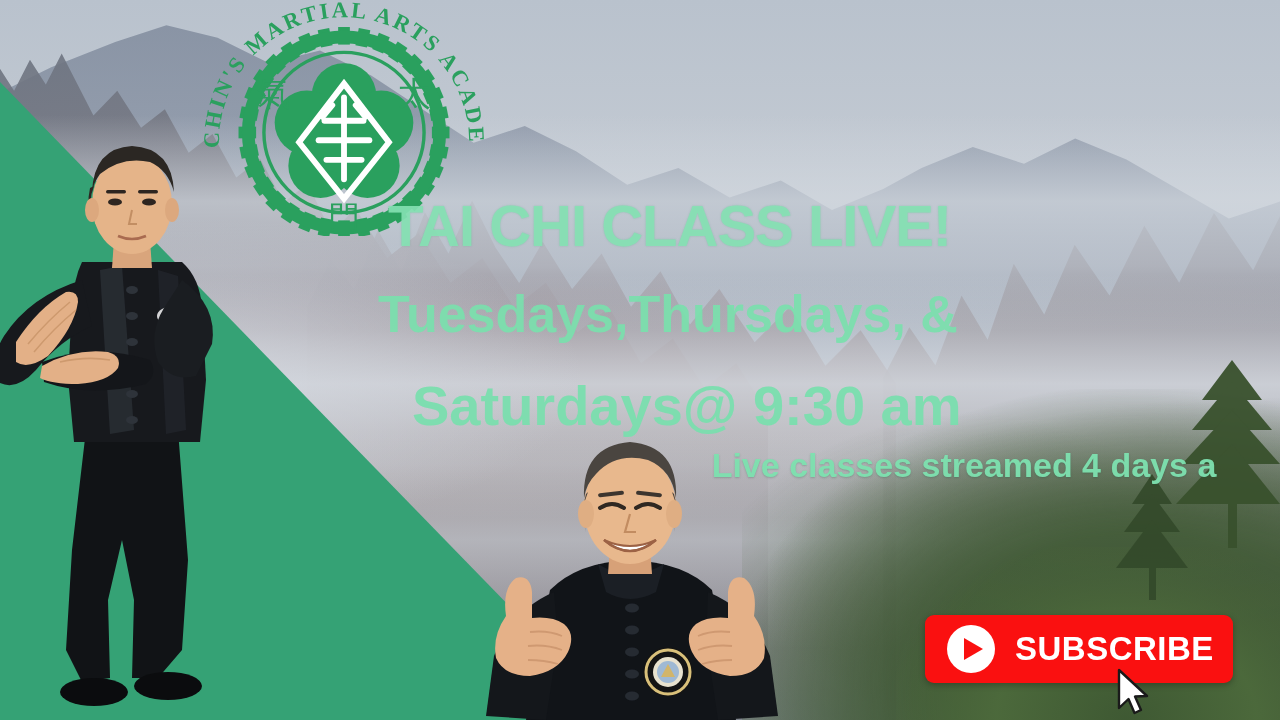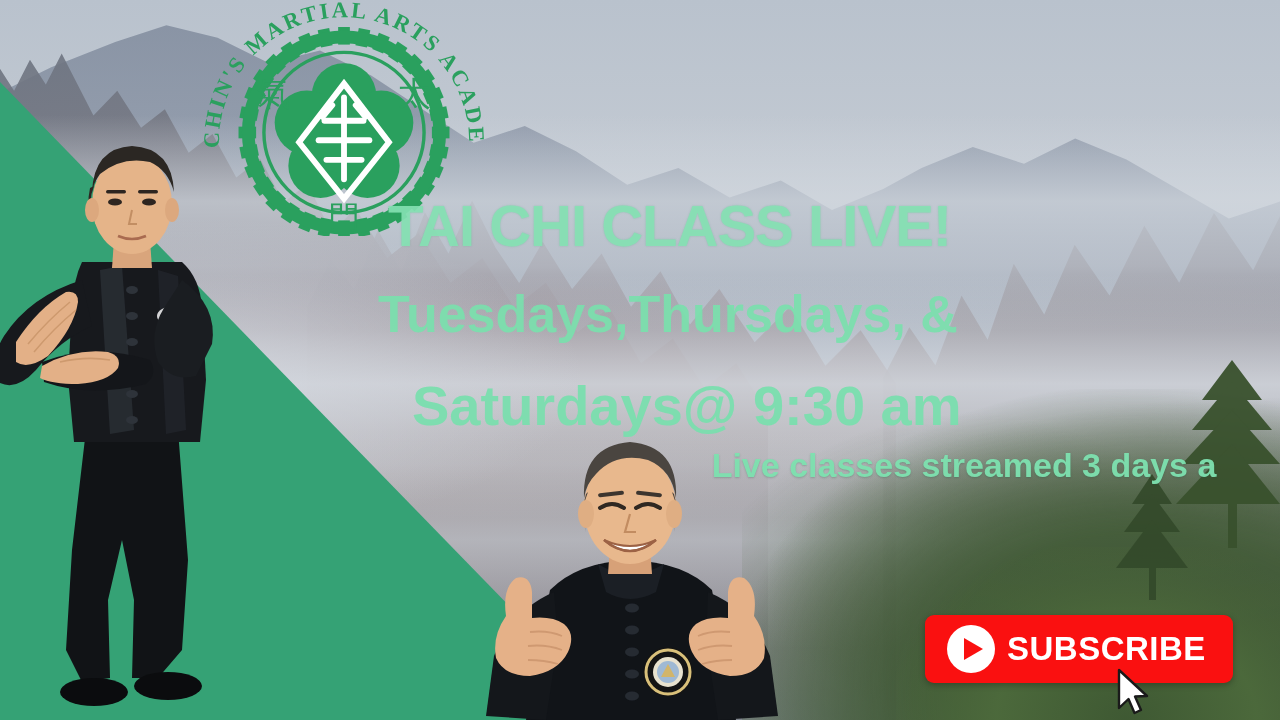--- a/index.html
+++ b/index.html
@@ -106,21 +106,21 @@
     color:rgba(126,226,176,.95);
     text-shadow:0 1px 2px rgba(30,80,60,.25);
   }
   .cta-lines div{white-space:nowrap;}
   .cta-lines .l1{letter-spacing:.4px;}
 
   
   .subscribe{
     position:absolute;left:925px;top:615px;width:308px;height:68px;
     background:#fa1010;border-radius:9px;
-    display:flex;align-items:center;gap:12px;padding-left:22px;
+    display:flex;align-items:center;gap:20px;padding-left:22px;
     box-sizing:border-box;cursor:pointer;
     box-shadow:0 2px 6px rgba(0,0,0,.28);
   }
   .sub-play{
     width:48px;height:48px;border-radius:50%;background:#fff;
     display:flex;align-items:center;justify-content:center;flex:0 0 auto;
   }
   .sub-play::after{
     content:"";width:0;height:0;margin-left:5px;
     border-left:19px solid #fa1010;
@@ -249,21 +249,21 @@
       <text x="222" y="122" font-family="DejaVu Sans, sans-serif" font-size="34" fill="#2aa05e" text-anchor="middle">太</text>
       <text x="150" y="248" font-family="DejaVu Sans, sans-serif" font-size="32" fill="#2aa05e" text-anchor="middle">門</text>
     </svg>
   </div>
 
   <div class="headline">TAI CHI CLASS LIVE!</div>
   <div class="sub1">Tuesdays,Thursdays, &amp;</div>
   <div class="sub2">Saturdays@ 9:30 am</div>
 
   <div class="cta-lines">
-    <div>Live classes streamed 3 days a</div>
+    <div>Live classes streamed 4 days a</div>
   </div>
 
   <div class="person p-left">
     <svg viewBox="0 0 270 590" xmlns="http://www.w3.org/2000/svg">
 
       <path d="M104 300 L196 300 L206 430 L200 520 L176 548 L150 548 L152 470 L140 410 L126 470 L128 548 L100 552 L84 520 L90 420 Z" fill="#111316"></path>
 
       <ellipse cx="112" cy="562" rx="34" ry="14" fill="#0b0c0e"></ellipse>
       <ellipse cx="186" cy="556" rx="34" ry="14" fill="#0b0c0e"></ellipse>
 

